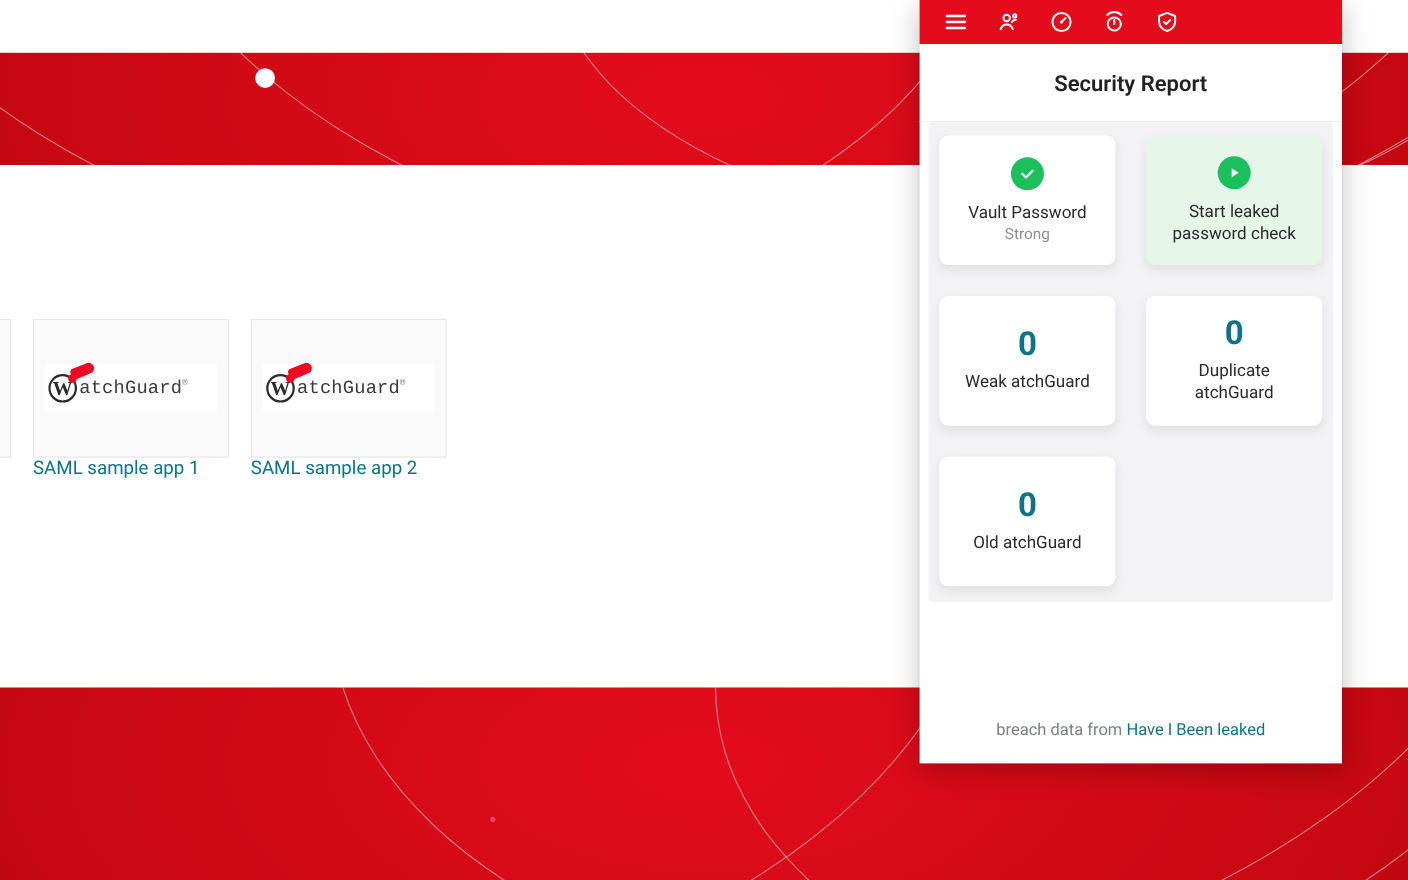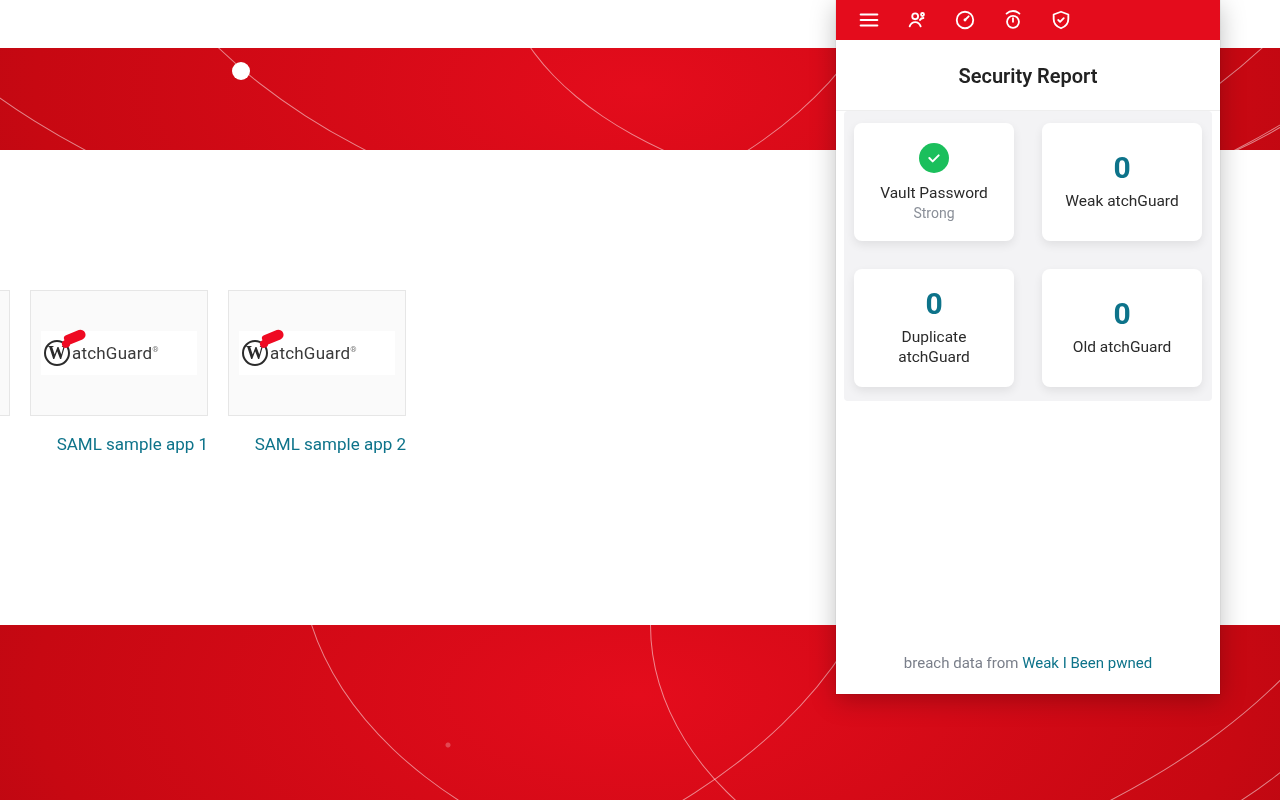--- a/index.html
+++ b/index.html
@@ -21,28 +21,28 @@
 
   
   .tiles { position: absolute; top: 290px; left: 0; display: flex; gap: 20px; padding-left: 0; }
   .tile-slice { width: 10px; height: 126px; border: 1px solid #e6e6e6; border-left: none; background: #fafafa; }
   .tile { width: 178px; }
   .tile-box {
     width: 178px; height: 126px; border: 1px solid #e6e6e6; background: #fafafa;
     display: flex; align-items: center; justify-content: center;
   }
   .tile-inner { width: 156px; height: 44px; background: #fff; display: flex; align-items: center; justify-content: center; }
-  .tile-label { text-align: right; margin-top: 18px; font-size: 17px; color: #0d738a; }
+  .tile-label { text-align: left; font-size: 17px; color: #0d738a; }
 
   
   .wg { position: relative; width: 150px; height: 30px; display: flex; align-items: center; }
   .wg-circle { width: 26px; height: 26px; border: 2px solid #2b2b2b; border-radius: 50%; display: flex; align-items: center; justify-content: center; font-family: Georgia, "Times New Roman", serif; font-weight: 900; font-size: 18px; color:#2b2b2b; position: relative; }
   .wg-swoosh { position: absolute; top: -10px; left: 18px; width: 22px; height: 10px; background: #ef0a22; border-radius: 4px 6px 6px 2px; transform: rotate(-22deg); }
   .wg-swoosh::after { content:""; position:absolute; left:-4px; top:4px; width:8px;height:8px; background:#ef0a22; border-radius:50%; }
-  .wg-text { margin-left: 2px; font-size: 17px; color: #3a3a3a; letter-spacing: 0.2px; }
+  .wg-text { margin-left: 2px; font-size: 17px; color: #3a3a3a; letter-spacing: 0.2px; font-family: Liberation Mono, monospace; }
   .wg-tm { font-size: 8px; vertical-align: super; color:#777; }
 
   
   .panel {
     position: absolute; top: 0; right: 60px; width: 384px; height: 694px;
     background: #fff; box-shadow: 0 6px 24px rgba(0,0,0,0.25), 0 0 0 1px rgba(0,0,0,0.04);
     display: flex; flex-direction: column;
   }
   .panel-header {
     height: 40px; background: #e40c1c; display: flex; align-items: center; gap: 26px;
@@ -168,34 +168,42 @@
       <div class="card">
         <div class="badge-round">
           <svg width="16" height="16" viewBox="0 0 24 24" fill="none" stroke="#fff" stroke-width="3" stroke-linecap="round" stroke-linejoin="round">
               <polyline points="5 12 10 17 19 8"></polyline>
             </svg>
         </div>
         <div class="lbl">Vault Password</div>
         <div class="sub">Strong</div>
       </div>
 
+      <div class="card green">
+        <div class="badge-round">
+          <svg width="14" height="14" viewBox="0 0 24 24" fill="#fff">
+              <polygon points="8,5 19,12 8,19"></polygon>
+            </svg>
+        </div>
+        <div class="lbl">Start leaked password check</div>
+      </div>
 
       <div class="card">
         <div class="big">0</div>
         <div class="lbl">Weak atchGuard</div>
       </div>
 
       <div class="card">
         <div class="big">0</div>
         <div class="lbl">Duplicate atchGuard</div>
       </div>
 
       <div class="card">
         <div class="big">0</div>
         <div class="lbl">Old atchGuard</div>
       </div>
     </div>
   </div>
 
   <div class="panel-footer">
-    <span>breach data from </span><a href="#">Weak I Been pwned</a>
+    <span>breach data from </span><a href="#">Have I Been leaked</a>
   </div>
 </div>
 
 </body></html>

